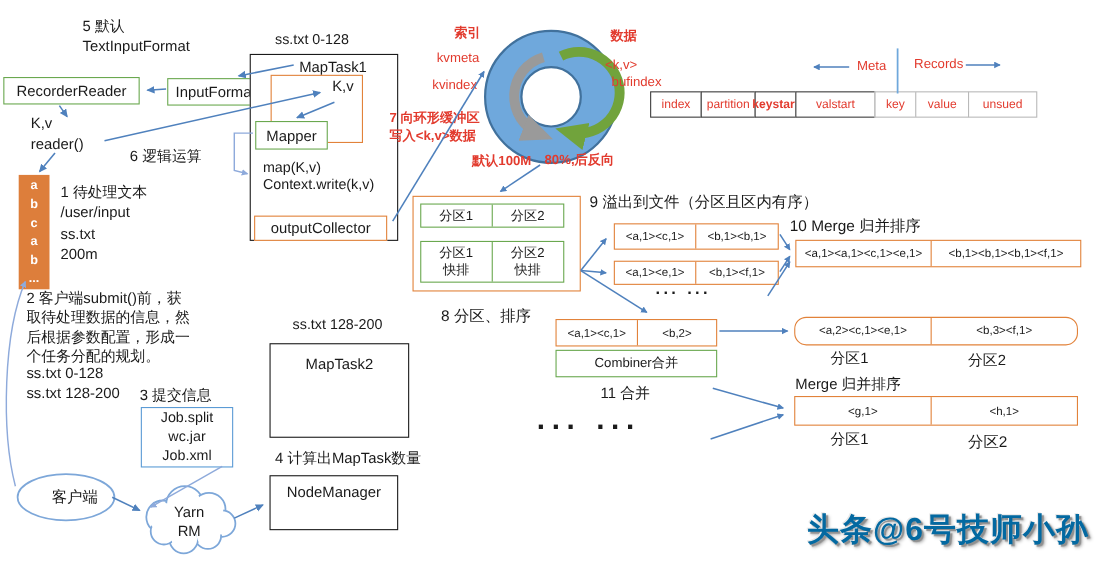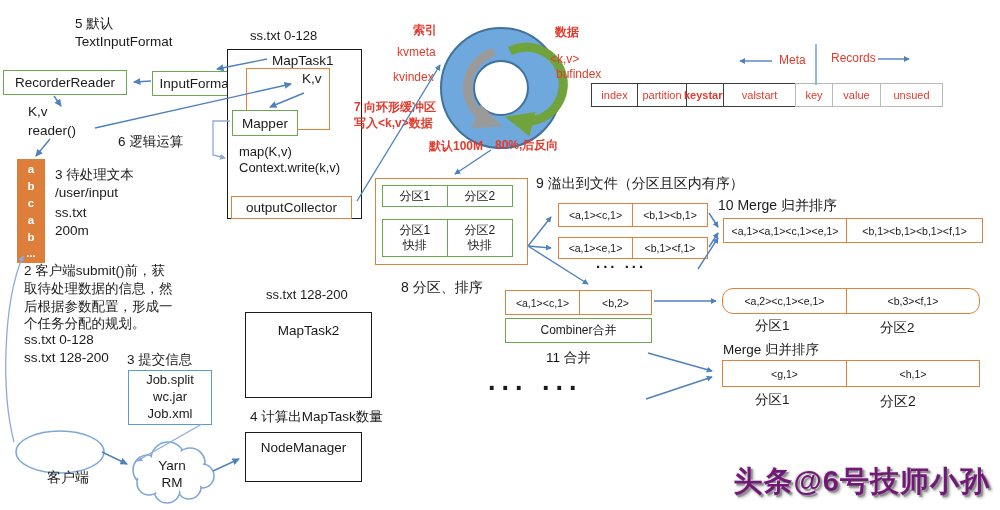--- a/index.html
+++ b/index.html
@@ -26,21 +26,21 @@
     background:#dd7e3b;display:flex;flex-direction:column;align-items:center;
     justify-content:space-between;padding:5px 0 3px 0;box-sizing:border-box;
   }
   .bar span{color:#fff;font-weight:700;font-size:11.5px;line-height:1;}
   .mcell{display:flex;align-items:center;justify-content:center;box-sizing:border-box;height:24px;background:#fff;}
   .mcell.dark{border:1.2px solid #3c3c3c;}
   .mcell.lite{border:1px solid #b9b9b9;}
   svg{position:absolute;left:0;top:0;}
   #bg{z-index:0;} .content{z-index:1;} #fg{z-index:2;pointer-events:none;}
   .wm{
-    font-size:29px;font-weight:700;color:#701a75;letter-spacing:1px;
+    font-size:29px;font-weight:700;color:#0369a1;letter-spacing:1px;
     text-shadow:-1px -1px 0 #e8e8e8, 2px 2px 1px #8f8f8f, 3px 3px 3px #b5b5b5;
   }
 </style>
 </head>
 <body>
 
 <div id="stage">
 
   <svg id="bg" width="1000" height="510" viewBox="0 0 1000 510">
     <defs>
@@ -98,35 +98,35 @@
   <div class="abs content obox ctr f135" style="left:231px;top:196px;width:121px;height:23px;">outputCollector</div>
 
   <div class="abs content bar" style="left:17px;top:159px;width:28px;height:104px;">
     <span>a</span>
     <span>b</span>
     <span>c</span>
     <span>a</span>
     <span>b</span>
     <span>...</span>
   </div>
-  <div class="abs content pre f135" style="left:55px;top:166px;line-height:1.35;">3 待处理文本
+  <div class="abs content pre f135" style="left:55px;top:166px;line-height:1.35;">1 待处理文本
 /user/input</div>
   <div class="abs content pre f135" style="left:55px;top:204px;line-height:1.35;">ss.txt
 200m</div>
   <div class="abs content pre f135" style="left:24px;top:262px;line-height:1.32;">2 客户端submit()前，获
 取待处理数据的信息，然
 后根据参数配置，形成一
 个任务分配的规划。</div>
   <div class="abs content pre f135" style="left:24px;top:331px;line-height:1.35;">ss.txt  0-128
 ss.txt  128-200</div>
   <div class="abs content f135" style="left:127px;top:351px;">3 提交信息</div>
   <div class="abs content blbox ctr pre f13" style="left:128px;top:370px;width:84px;height:55px;line-height:1.3;">Job.split
 wc.jar
 Job.xml</div>
-  <div class="abs content ctr f14" style="left:18px;top:442px;width:100px;height:20px;margin-top:26px;">客户端</div>
+  <div class="abs content ctr f14" style="left:18px;top:442px;width:100px;height:20px;">客户端</div>
   <div class="abs content ctr pre f135" style="left:146px;top:458px;width:52px;height:34px;line-height:1.25;">Yarn
 RM</div>
 
   <div class="abs content f13" style="left:266px;top:287px;">ss.txt 128-200</div>
   <div class="abs content kbox" style="left:245px;top:312px;width:127px;height:86px;"></div>
   <div class="abs content ctr f135" style="left:245px;top:321px;width:127px;height:18px;">MapTask2</div>
   <div class="abs content f135" style="left:250px;top:408px;">4 计算出MapTask数量</div>
   <div class="abs content kbox" style="left:245px;top:432px;width:117px;height:50px;">
     <div class="ctr f135" style="height:24px;margin-top:2px;">NodeManager</div>
   </div>

